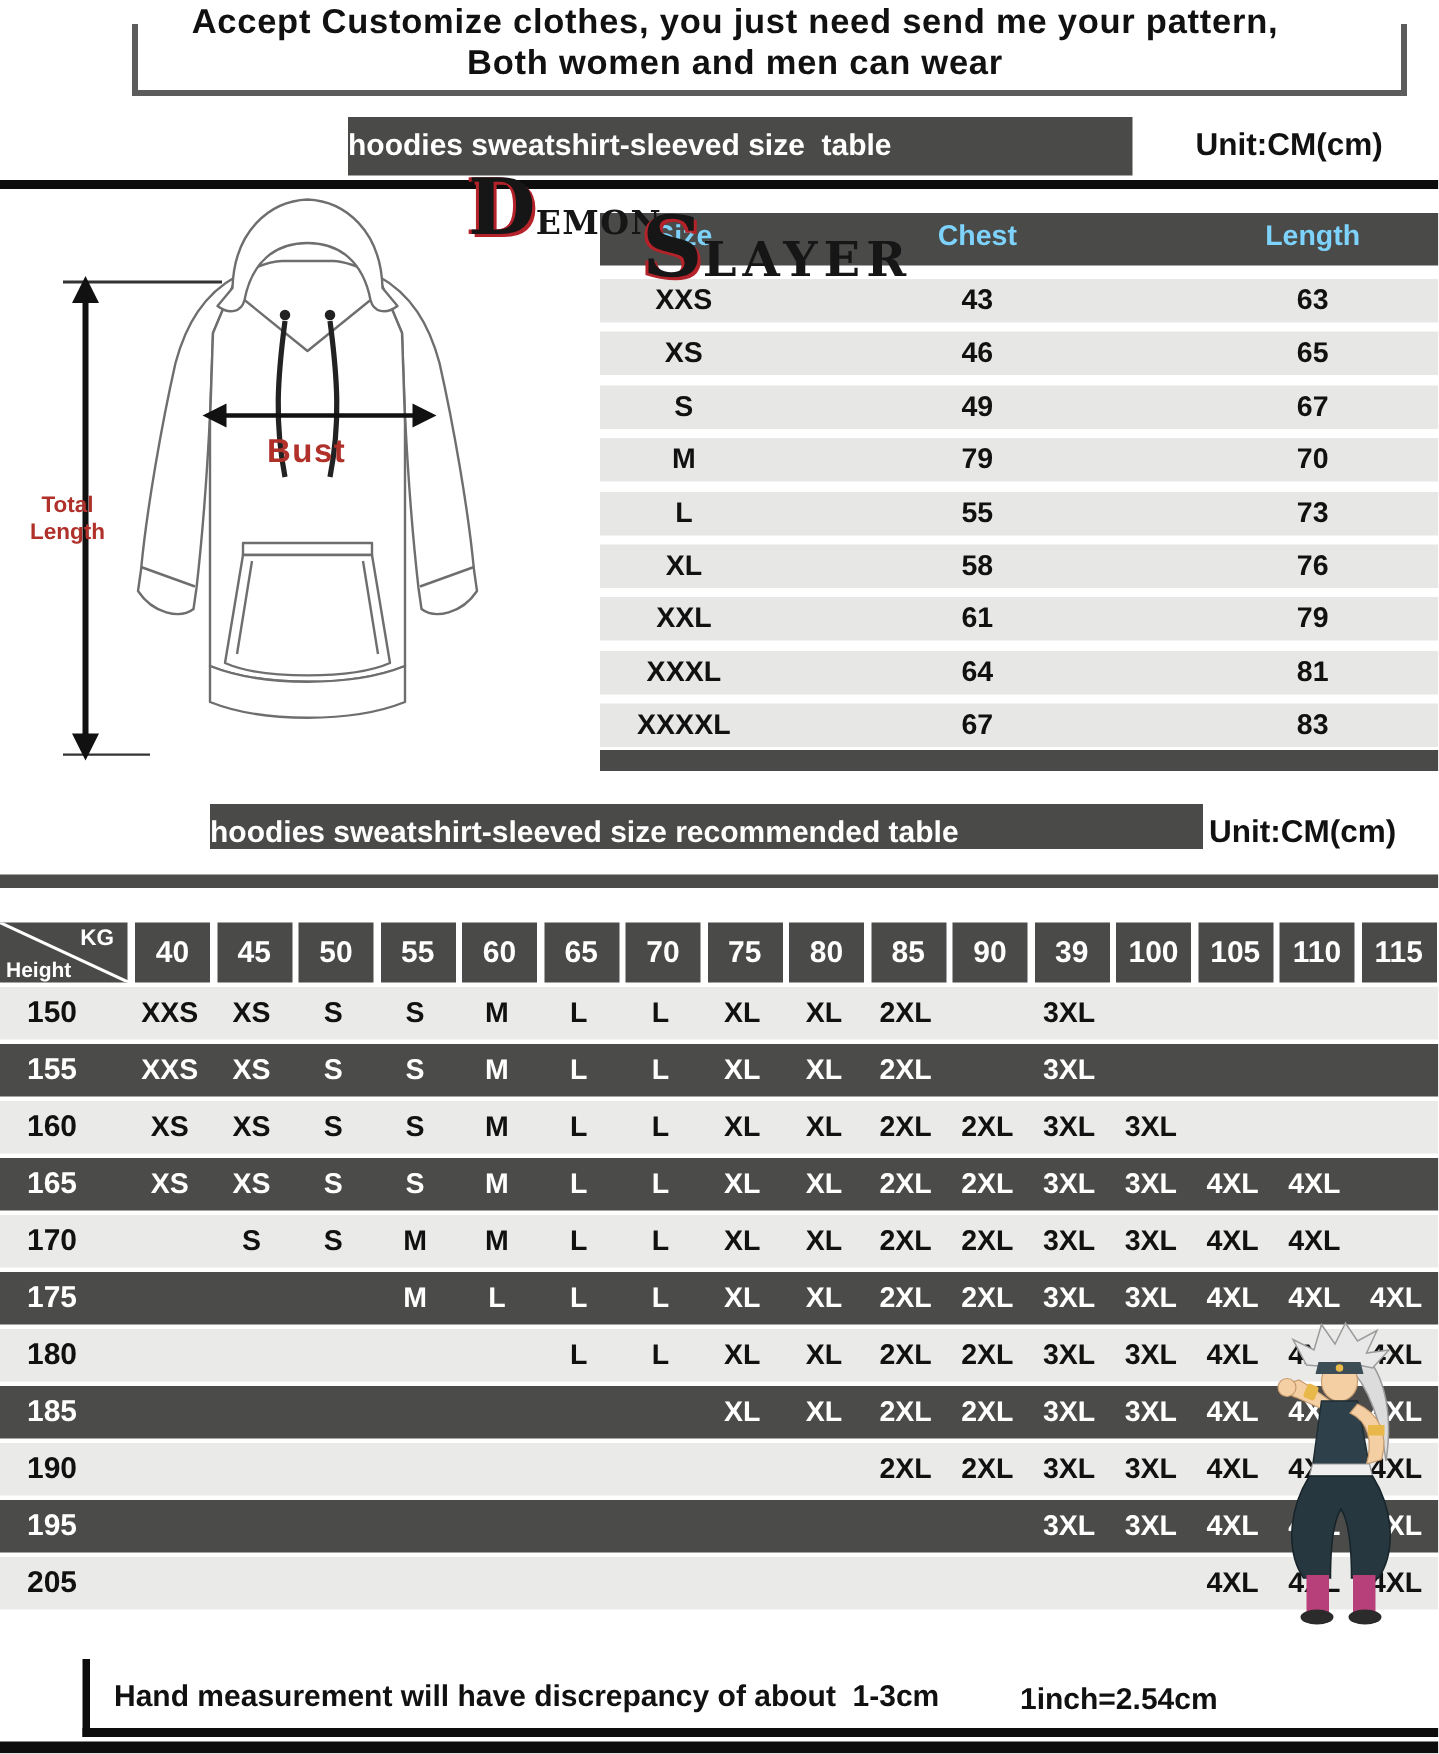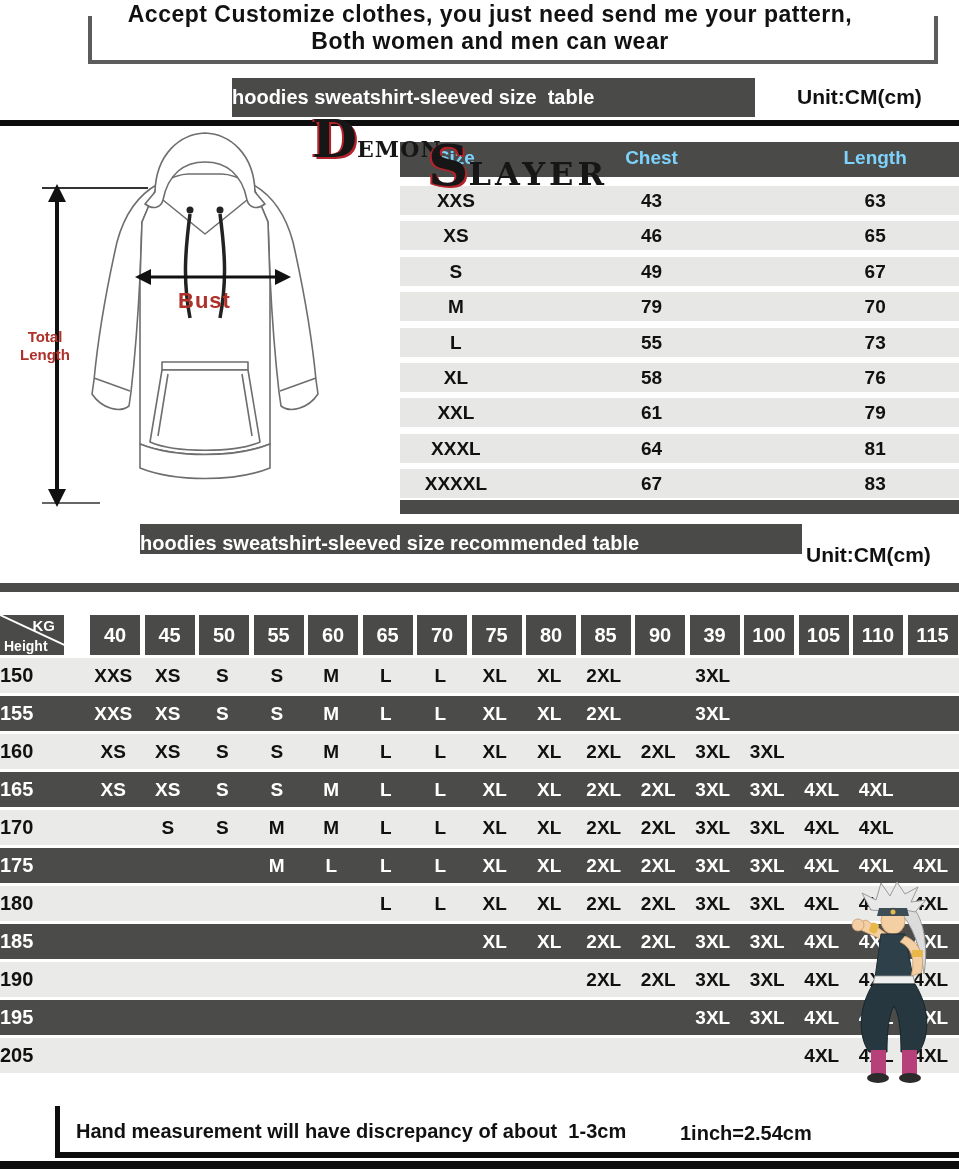--- a/index.html
+++ b/index.html
@@ -39,31 +39,31 @@
   .st-row{display:flex;height:29px;margin-bottom:6.4px;background:var(--table-row,#e7e7e5);}
   .st-c0{width:20%;text-align:center;}
   .st-c1{width:50%;text-align:center;}
   .st-c2{width:30%;text-align:center;}
   .st-row div{font-size:19px;line-height:29px;}
   .st-bottom{position:absolute;left:0;top:358px;width:100%;height:14px;background:var(--bar-dark,#4a4a49);}
 
   
   .gray-line{left:0;top:583px;width:959px;height:9px;background:var(--row-dark,#4b4b49);}
   .matrix{left:0;top:615px;width:959px;height:461px;}
-  .m-corner{position:absolute;left:0;top:0;width:64px;height:40px;background:var(--bar-dark,#4a4a49);color:#fff;}
+  .m-corner{position:absolute;left:0;top:0;width:85px;height:40px;background:var(--bar-dark,#4a4a49);color:#fff;}
   .m-corner .kg{position:absolute;right:9px;top:2px;font-size:15px;}
   .m-corner .height{position:absolute;left:4px;bottom:1px;font-size:14px;}
   .m-header{position:absolute;left:90px;top:0;display:flex;}
   .m-wcell{width:50px;height:40px;margin-right:4.5px;background:var(--bar-dark,#4a4a49);color:#fff;
            font-size:20px;line-height:40px;text-align:center;flex:none;}
   .m-rows{position:absolute;left:0;top:43px;width:959px;}
   .m-row{display:flex;height:35px;margin-bottom:3px;}
   .m-row.light{background:var(--row-light,#eaeae8);color:#111;}
   .m-row.dark{background:var(--row-dark,#4b4b49);color:#fff;}
-  .m-hlabel{width:86px;box-sizing:border-box;font-size:20px;line-height:35px;flex:none;}
+  .m-hlabel{width:86px;padding-left:18px;box-sizing:border-box;font-size:20px;line-height:35px;flex:none;}
   .m-cell{width:54.5px;text-align:center;font-size:19px;line-height:35px;flex:none;}
 
   
   .f-left{left:55px;top:1106px;width:5px;height:52px;background:var(--line-black,#0d0d0d);}
   .f-bottom{left:55px;top:1152px;width:904px;height:6px;background:var(--line-black,#0d0d0d);}
   .f-bar{left:0;top:1161px;width:959px;height:8px;background:var(--line-black,#0d0d0d);}
   .f-note{left:76px;top:1120px;font-size:20px;white-space:pre;}
   .f-conv{left:680px;top:1122px;font-size:20px;white-space:pre;}
 
   svg{display:block;}
@@ -176,21 +176,21 @@
         </div>
         <div class="st-row">
           <div class="st-c0">XXXXL</div>
           <div class="st-c1">67</div>
           <div class="st-c2">83</div>
         </div>
       </div>
     <div class="st-bottom"></div>
   </div>
 
-  <div class="abs bar" style="left:140px;top:524px;width:662px;height:30px;line-height:38px;">hoodies sweatshirt-sleeved size recommended table</div>
+  <div class="abs bar" style="left:140px;top:536px;width:662px;height:30px;line-height:38px;">hoodies sweatshirt-sleeved size recommended table</div>
   <div class="abs unit" style="left:806px;top:543px;">Unit:CM(cm)</div>
   <div class="abs gray-line"></div>
 
   <div class="abs matrix">
     <div class="m-corner">
       <svg width="86" height="40" viewBox="0 0 86 40">
         <line x1="0" y1="0" x2="86" y2="40" stroke="#fff" stroke-width="2"></line>
       </svg>
       <span class="kg">KG</span>
       <span class="height">Height</span>

